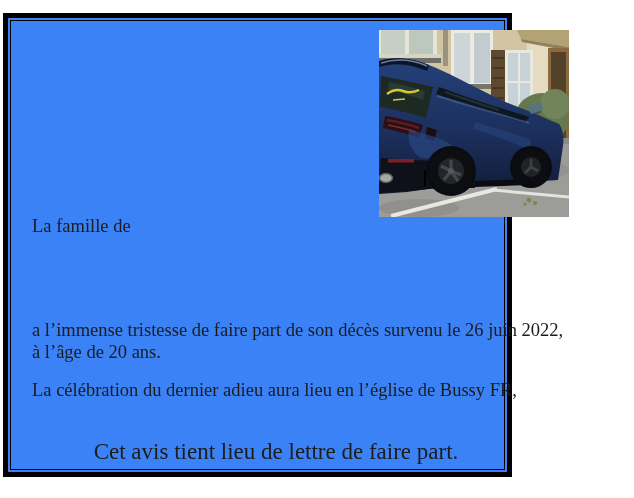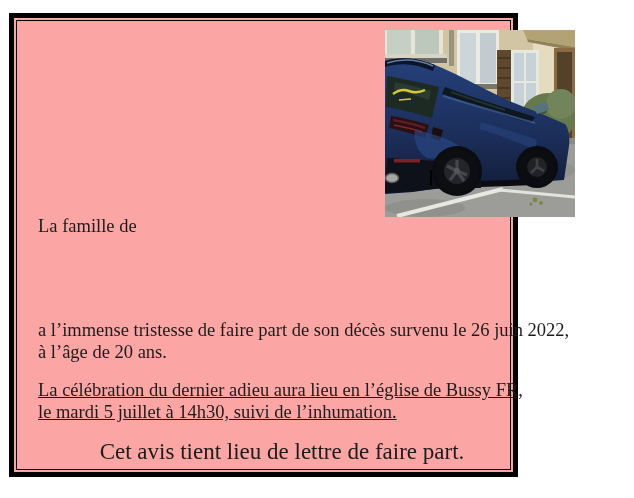--- a/index.html
+++ b/index.html
@@ -8,24 +8,24 @@
     position: relative;
     width: 634px;
     height: 498px;
     background: #ffffff;
     font-family: "Liberation Serif", "DejaVu Serif", serif;
     color: #1c1c1c;
     overflow: hidden;
   }
   .frame-outer {
     position: absolute;
-    left: 9px; top: 13px;
+    left: 3px; top: 13px;
     width: 509px; height: 464px;
     border: 5px solid #000000;
-    background: #fca5a5;
+    background: #3b82f6;
   }
   .frame-inner {
     position: absolute;
     inset: 2px;
     border: 1.5px solid #000000;
   }
   .content {
     position: absolute;
     inset: 0;
   }
@@ -37,21 +37,21 @@
   }
   .photo svg { display: block; }
   .txt {
     position: absolute;
     font-size: 18.5px;
     line-height: 22px;
     white-space: nowrap;
   }
   .intro   { left: 21px; top: 194px; }
   .para1   { left: 21px; top: 298px; }
-  .para2   { left: 21px; top: 358px; text-decoration: underline; }
+  .para2   { left: 21px; top: 358px; }
   .name {
     position: absolute;
     left: 0; top: 246px;
     width: 100%;
     padding-left: 37px;
     text-align: center;
     font-size: 27px;
     line-height: 32px;
     font-weight: bold;
     white-space: nowrap;
@@ -202,20 +202,20 @@
               <polygon points="96,151 150,149 150,155 96,157" fill="#0a0c11"></polygon>
             </g>
           </svg>
         </figure>
 
         <p class="txt intro">La famille de</p>
 
 
         <p class="txt para1"><span>a l’immense tristesse de faire part de son décès survenu le 26 juin 2022,</span><br><span>à l’âge de 20 ans.</span></p>
 
-        <p class="txt para2"><span>La célébration du dernier adieu aura lieu en l’église de Bussy FR,</span><br><span>le mardi 5 juillet à 14h30, suivi de l’inhumation.</span></p>
+        <p class="txt para2"><span>La célébration du dernier adieu aura lieu en l’église de Bussy FR,</span><br></p>
 
         <p class="closing">Cet avis tient lieu de lettre de faire part.</p>
 
       </div>
     </div>
   </div>
 </div>
 
 </body></html>

